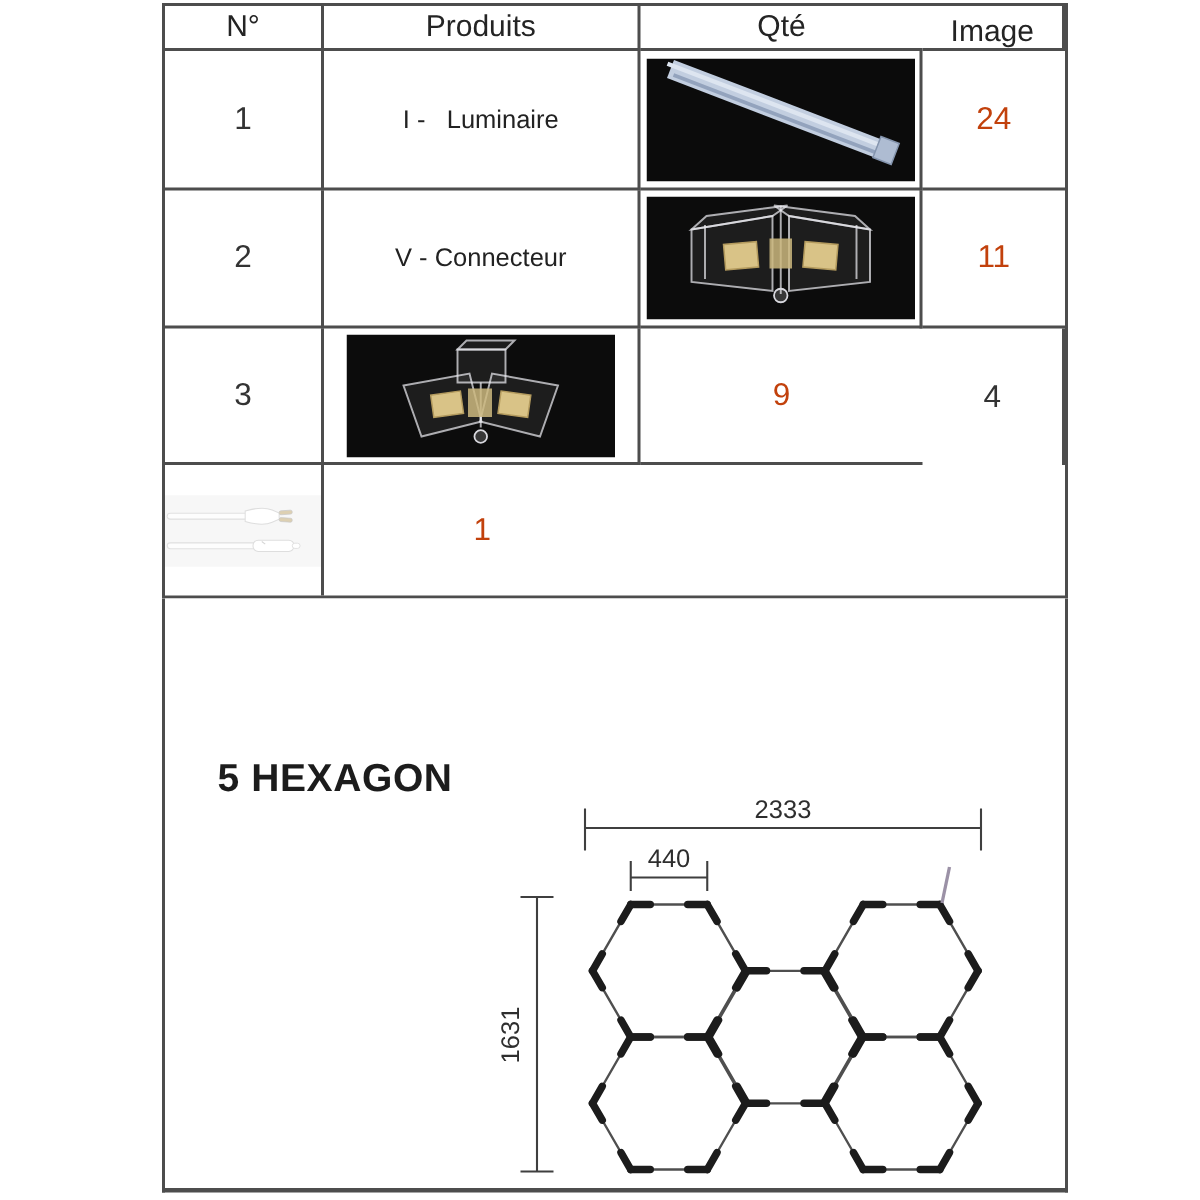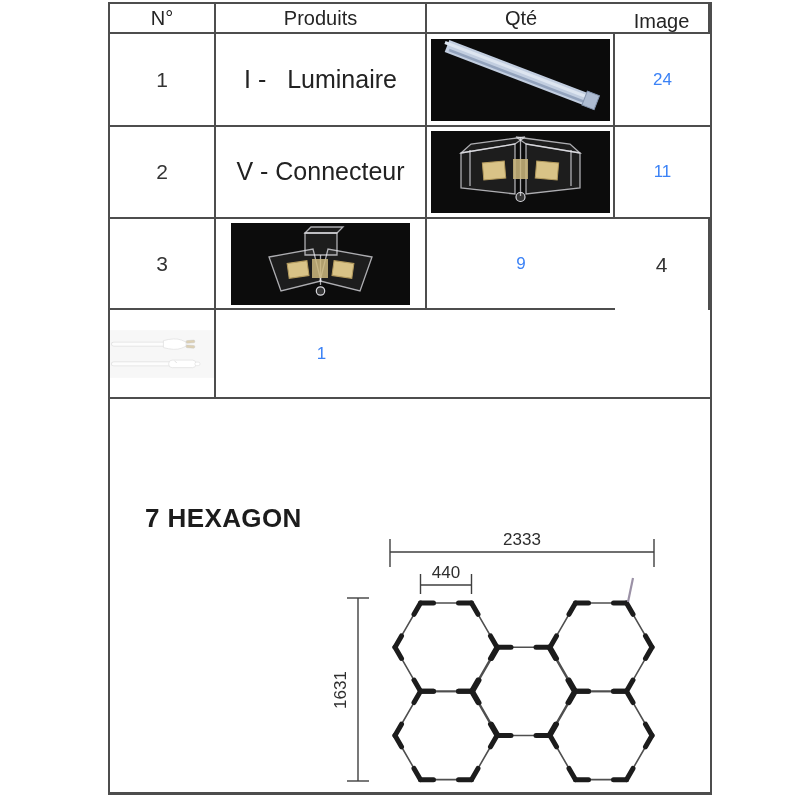--- a/index.html
+++ b/index.html
@@ -10,22 +10,22 @@
        border:2px solid #4d4d4d;box-sizing:border-box;
        display:grid;grid-template-columns:106px 211px 188px 95px;
        grid-template-rows:30px 93px 92px 91px 87px;}
   .cell{box-sizing:border-box;border-right:2px solid #4d4d4d;border-bottom:2px solid #4d4d4d;
         display:flex;align-items:center;justify-content:center;text-align:center;}
   .cell.last-col{border-right:none;}
   .cell.last-row{border-bottom:none;}
   .hdr{font-size:20px;color:#242424;}
   .hdr-image{padding-top:6px;}
   .num{font-size:21px;color:#333;}
-  .prod{font-size:25px;line-height:1.5;color:#222;white-space:pre-wrap;padding:0 8px;}
-  .qty{font-size:17px;color:#3b82f6;}
+  .prod{font-size:17px;line-height:1.5;color:#222;white-space:pre-wrap;padding:0 8px;}
+  .qty{font-size:21px;color:#c2410c;}
   .photo-cell{padding:0;}
   .photo{display:block;}
   
   .box{position:absolute;left:108px;top:399px;width:604px;height:396px;box-sizing:border-box;
        border:2px solid #4d4d4d;border-top:none;border-bottom-width:3px;background:#fff;}
   .hex-title{position:absolute;left:145px;top:503px;font-size:26px;font-weight:bold;
              letter-spacing:.4px;color:#1c1c1c;}
   .diagram-svg{position:absolute;left:0;top:0;width:800px;height:800px;pointer-events:none;}
   .dim-text{font-size:17px;fill:#2e2e2e;font-family:"Liberation Sans",sans-serif;}
 </style>
@@ -118,21 +118,21 @@
         <line x1="6" y1="58" x2="104" y2="58" stroke="#fdfdfd" stroke-width="5.5" stroke-linecap="round"></line>
         <rect x="101" y="51.5" width="47" height="13" rx="6" fill="#ffffff" stroke="#dedede" stroke-width="1.2"></rect>
         <rect x="146" y="55" width="9" height="6" rx="3" fill="#ffffff" stroke="#dedede" stroke-width="1"></rect>
         <line x1="111" y1="53" x2="115" y2="56" stroke="#d5d5d5" stroke-width="1.2"></line>
       </svg>
     </div>
     <div class="cell qty last-col last-row">1</div>
   </div>
 
   <div class="box"></div>
-  <div class="hex-title">7 HEXAGON</div>
+  <div class="hex-title">5 HEXAGON</div>
 
   <svg class="diagram-svg" viewBox="0 0 800 800">
 
     <g id="hex-lines">
         <line x1="395" y1="647.2" x2="420.5" y2="603.0327044069937" stroke="#4f4f4f" stroke-width="1.6" stroke-linecap="round"></line>
         <line x1="395" y1="647.2" x2="401.5" y2="635.9416697508024" stroke="#1c1c1c" stroke-width="5" stroke-linecap="round"></line>
         <line x1="420.5" y1="603.0327044069937" x2="414" y2="614.2910346561914" stroke="#1c1c1c" stroke-width="5" stroke-linecap="round"></line>
         <line x1="420.5" y1="603.0327044069937" x2="471.5" y2="603.0327044069937" stroke="#4f4f4f" stroke-width="1.6" stroke-linecap="round"></line>
         <line x1="420.5" y1="603.0327044069937" x2="433.5" y2="603.0327044069937" stroke="#1c1c1c" stroke-width="5" stroke-linecap="round"></line>
         <line x1="471.5" y1="603.0327044069937" x2="458.5" y2="603.0327044069937" stroke="#1c1c1c" stroke-width="5" stroke-linecap="round"></line>

